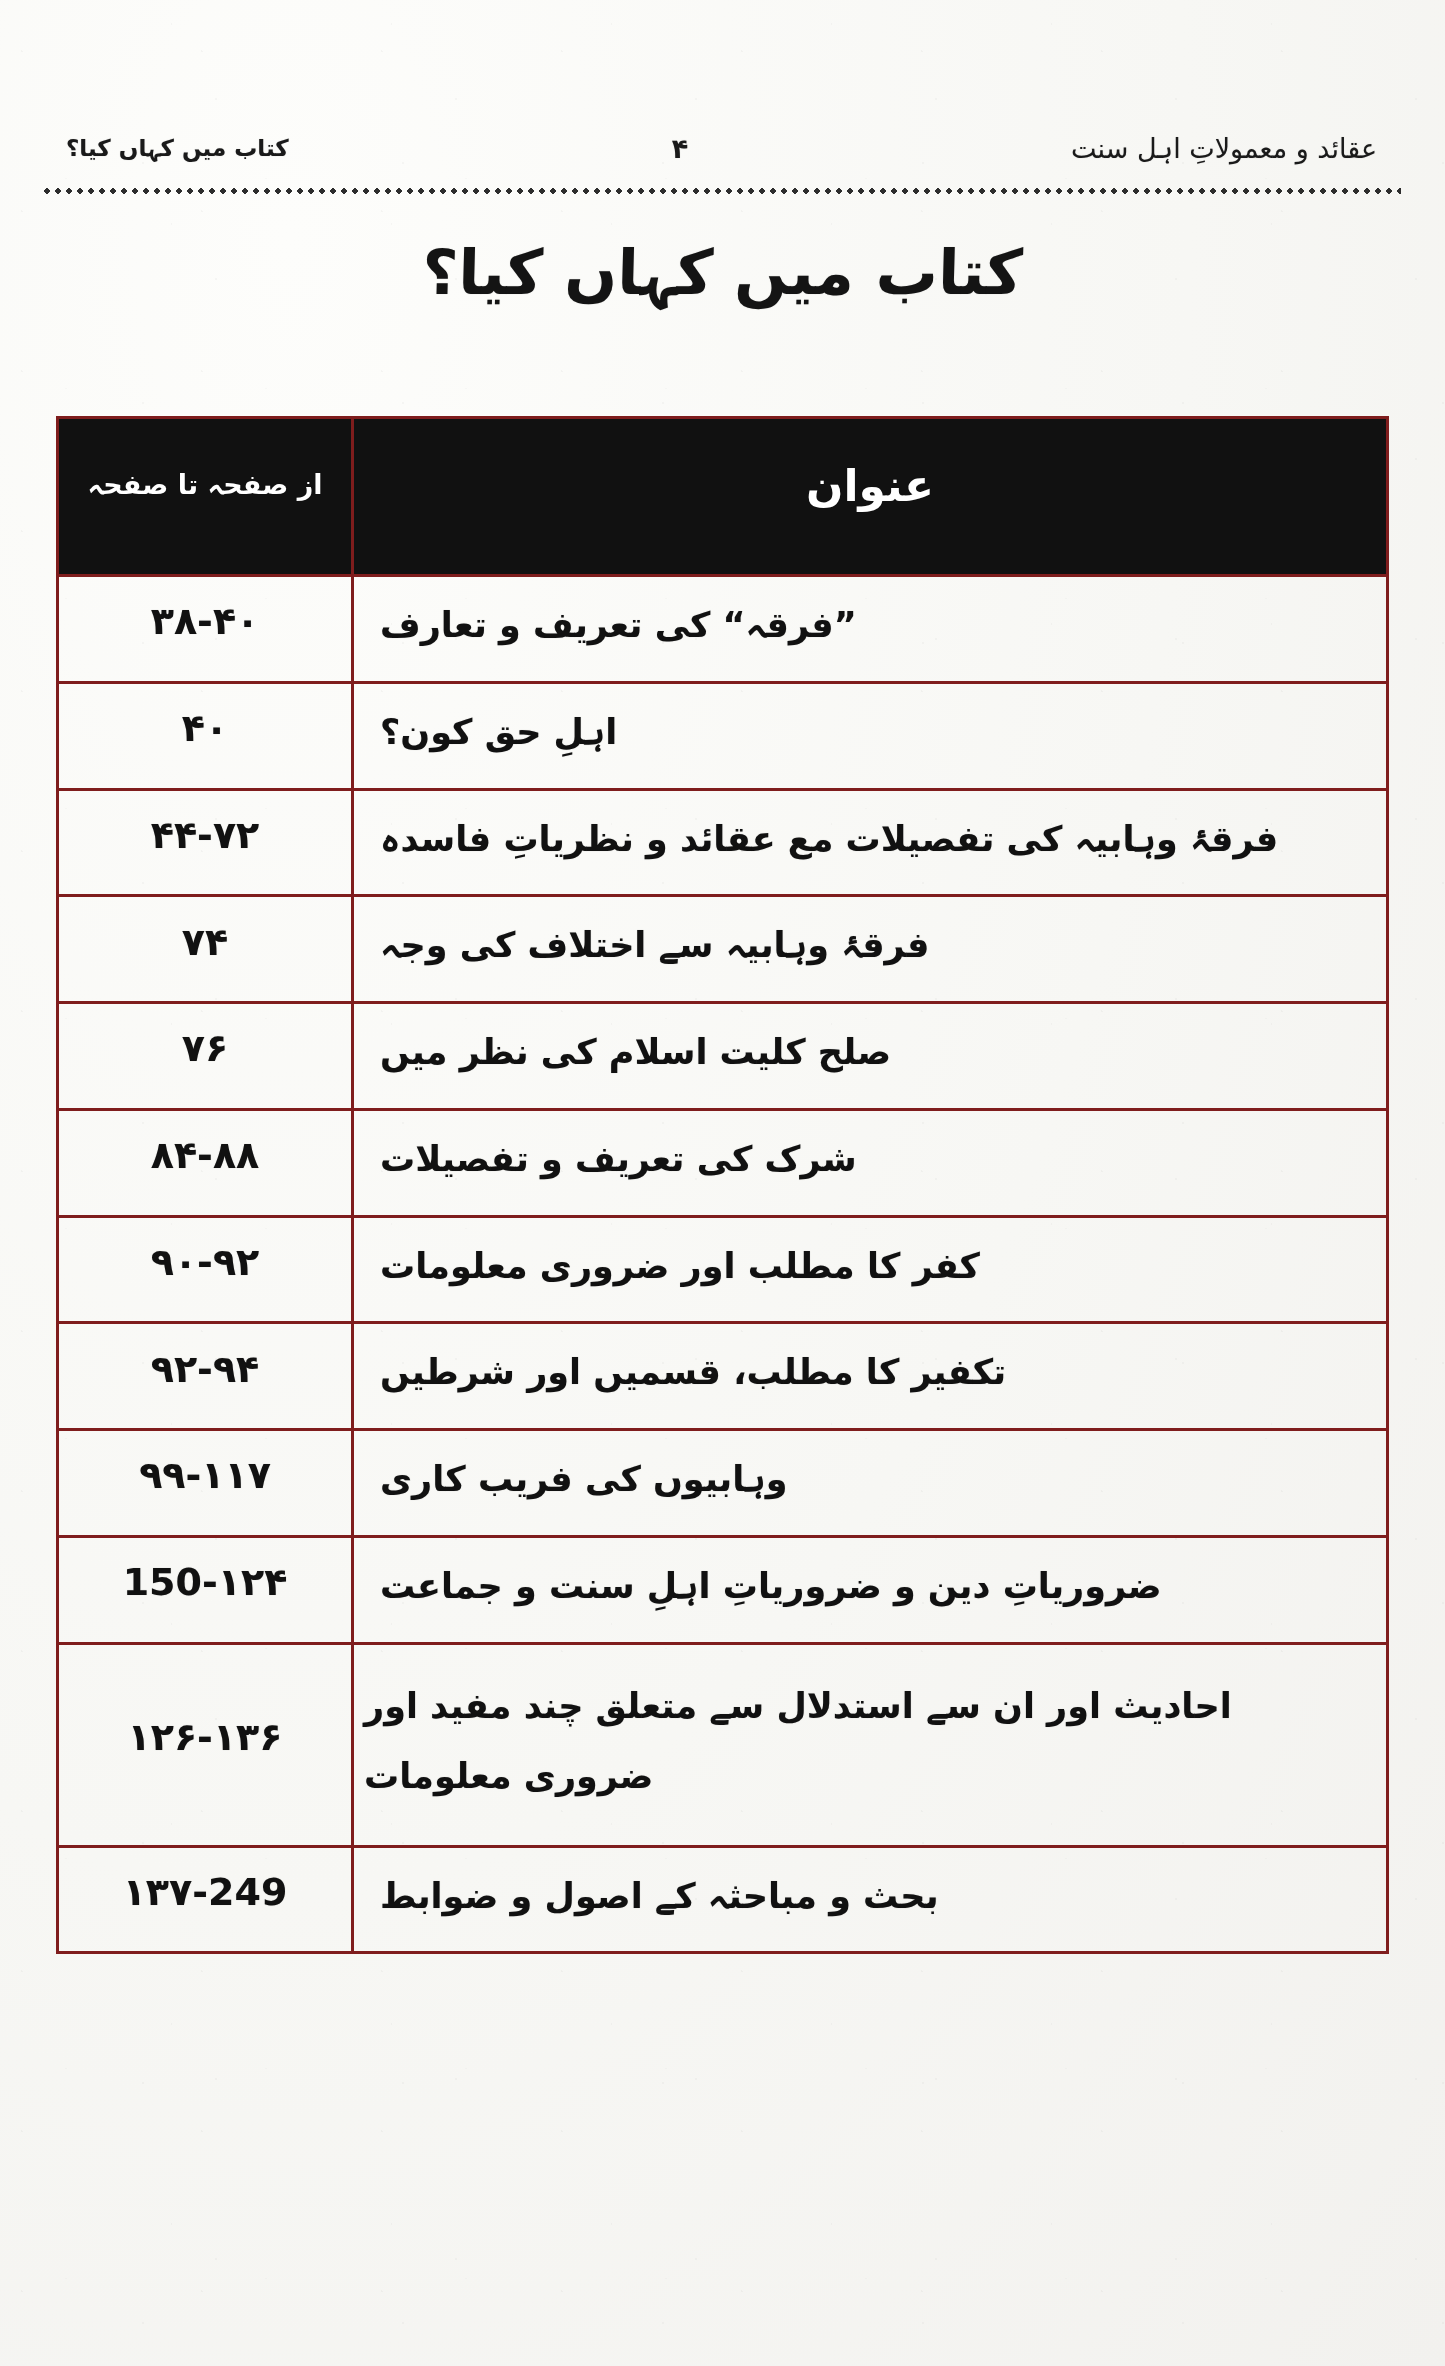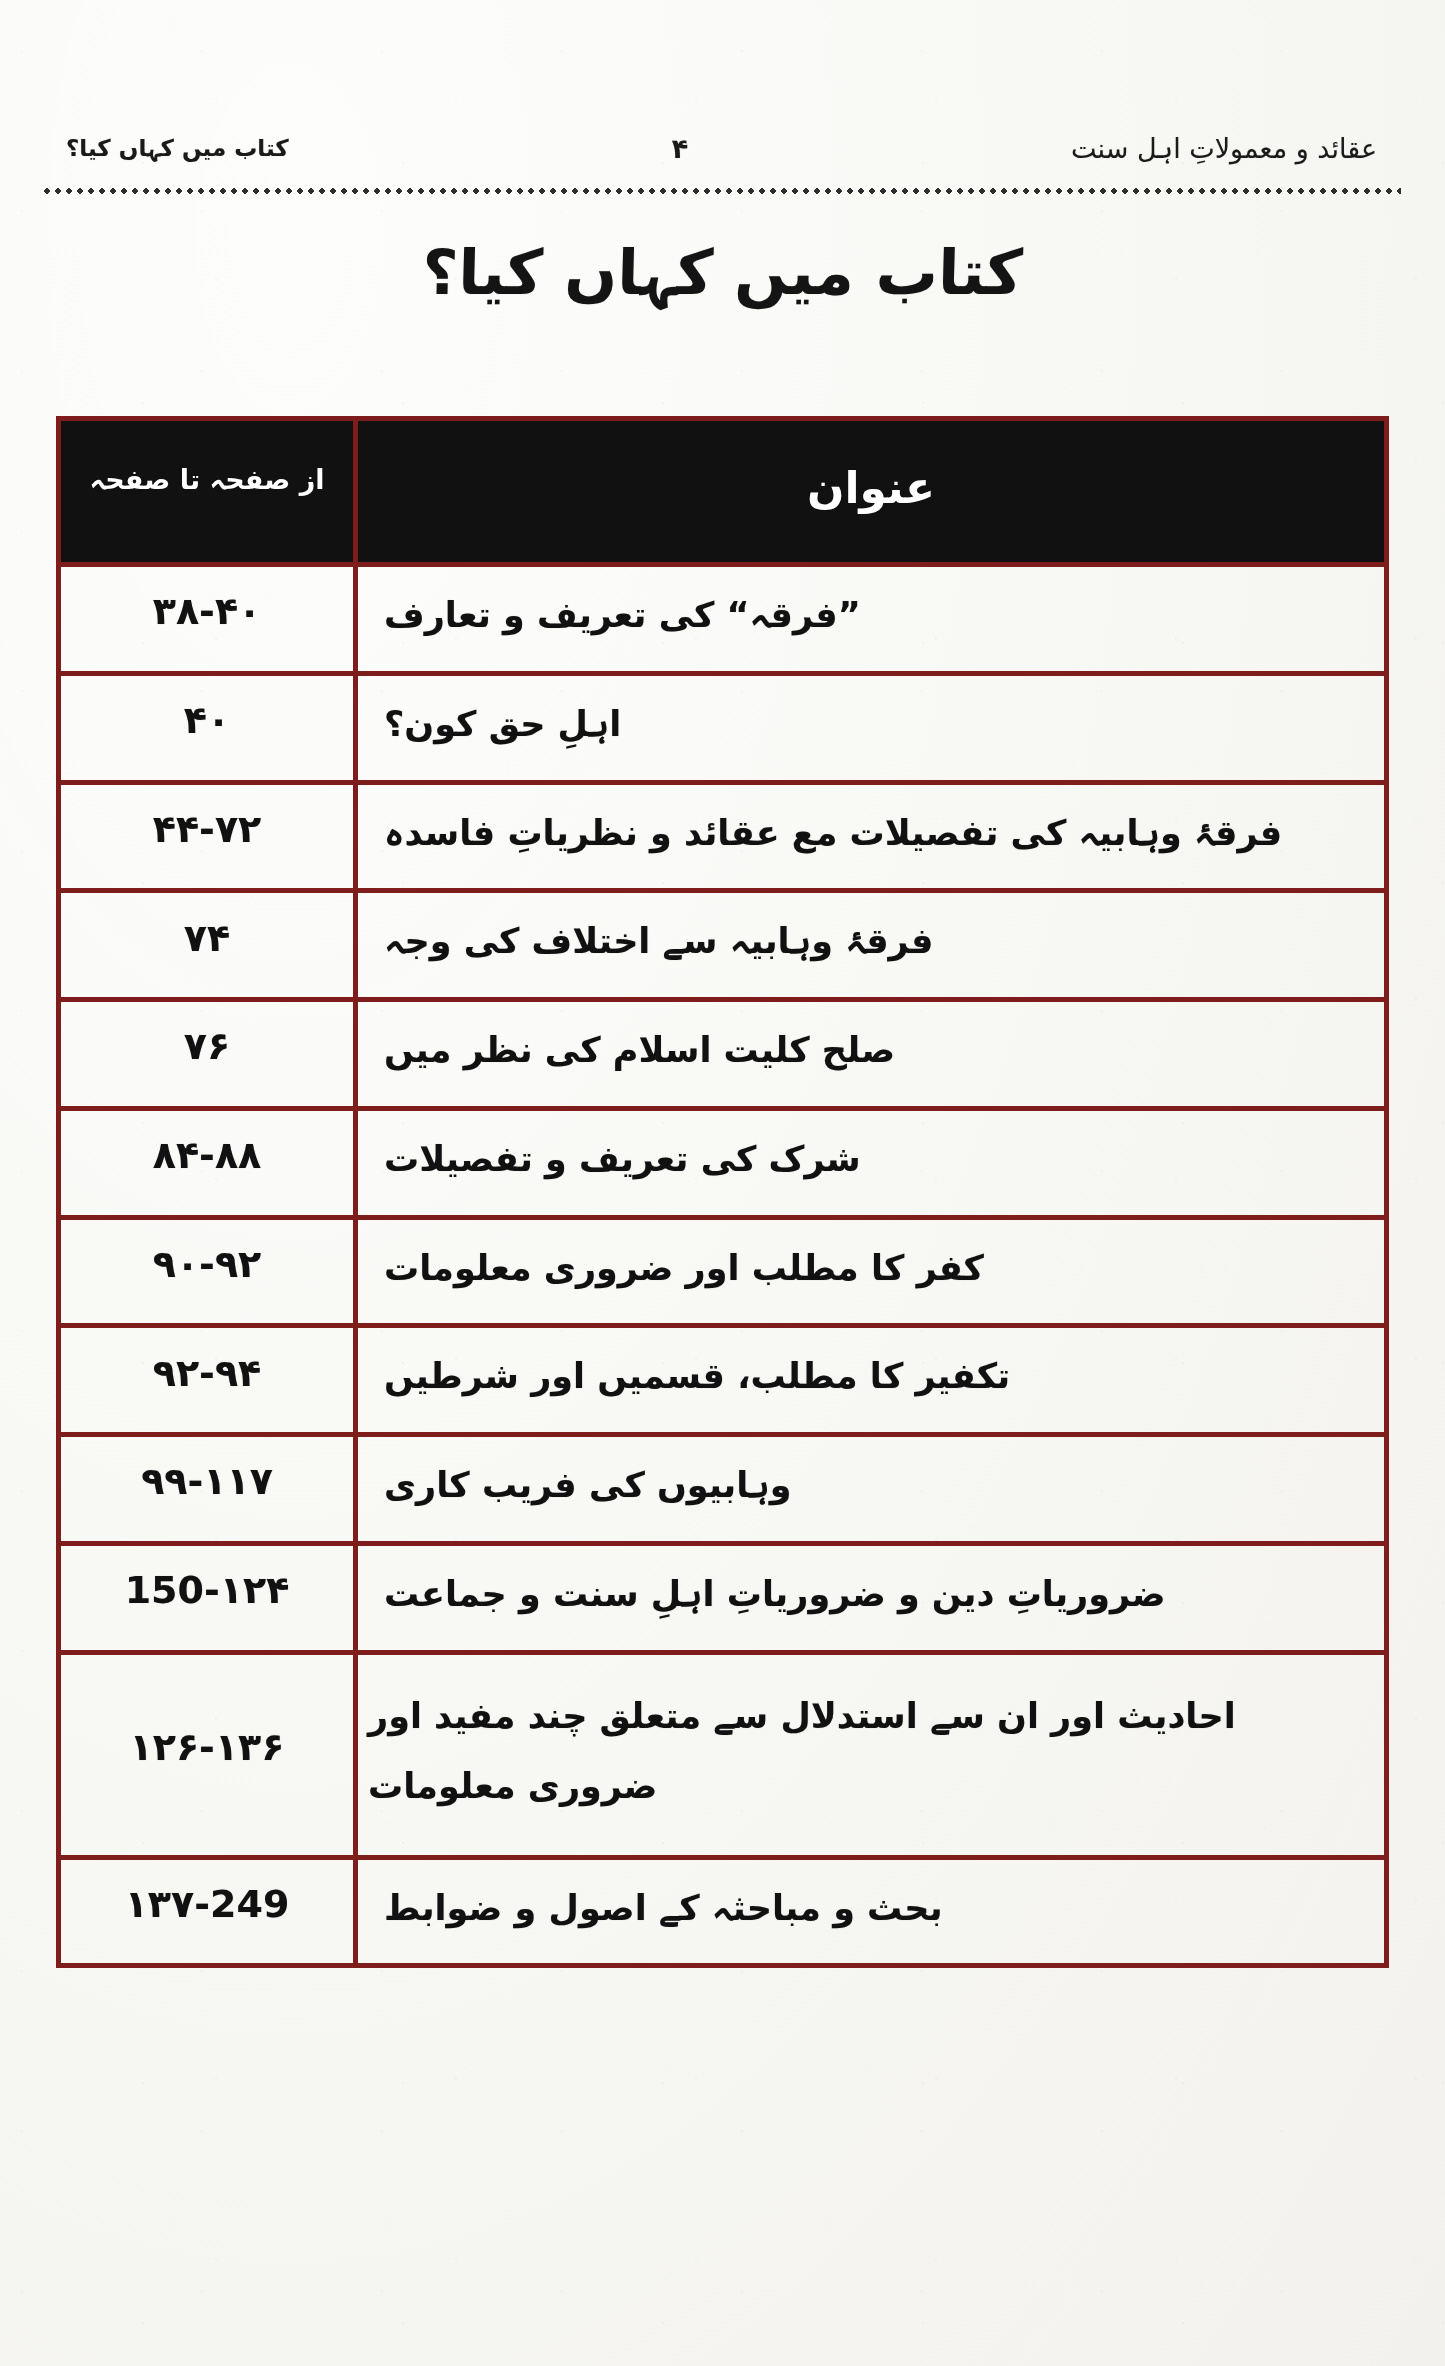--- a/index.html
+++ b/index.html
@@ -106,33 +106,33 @@
     right: 56px;
   }
   table.toc {
     width: 100%;
     border-collapse: collapse;
     direction: rtl;
     table-layout: fixed;
     border: 3px solid #111;
   }
   table.toc th, table.toc td {
-    border: 5px solid #7f1d1d;
+    border: 3px solid #7f1d1d;
     vertical-align: middle;
   }
   thead tr {
     background: #111;
     color: #fff;
   }
   th.col-title {
     height: 130px;
     font-size: 44px;
     font-weight: 700;
     text-align: center;
-    padding-bottom: 10px;
+    padding-bottom: 24px;
     letter-spacing: 1px;
   }
   th.col-pages {
     width: 290px;
     font-size: 27px;
     font-weight: 700;
     text-align: center;
     padding-bottom: 26px;
     letter-spacing: .5px;
   }

